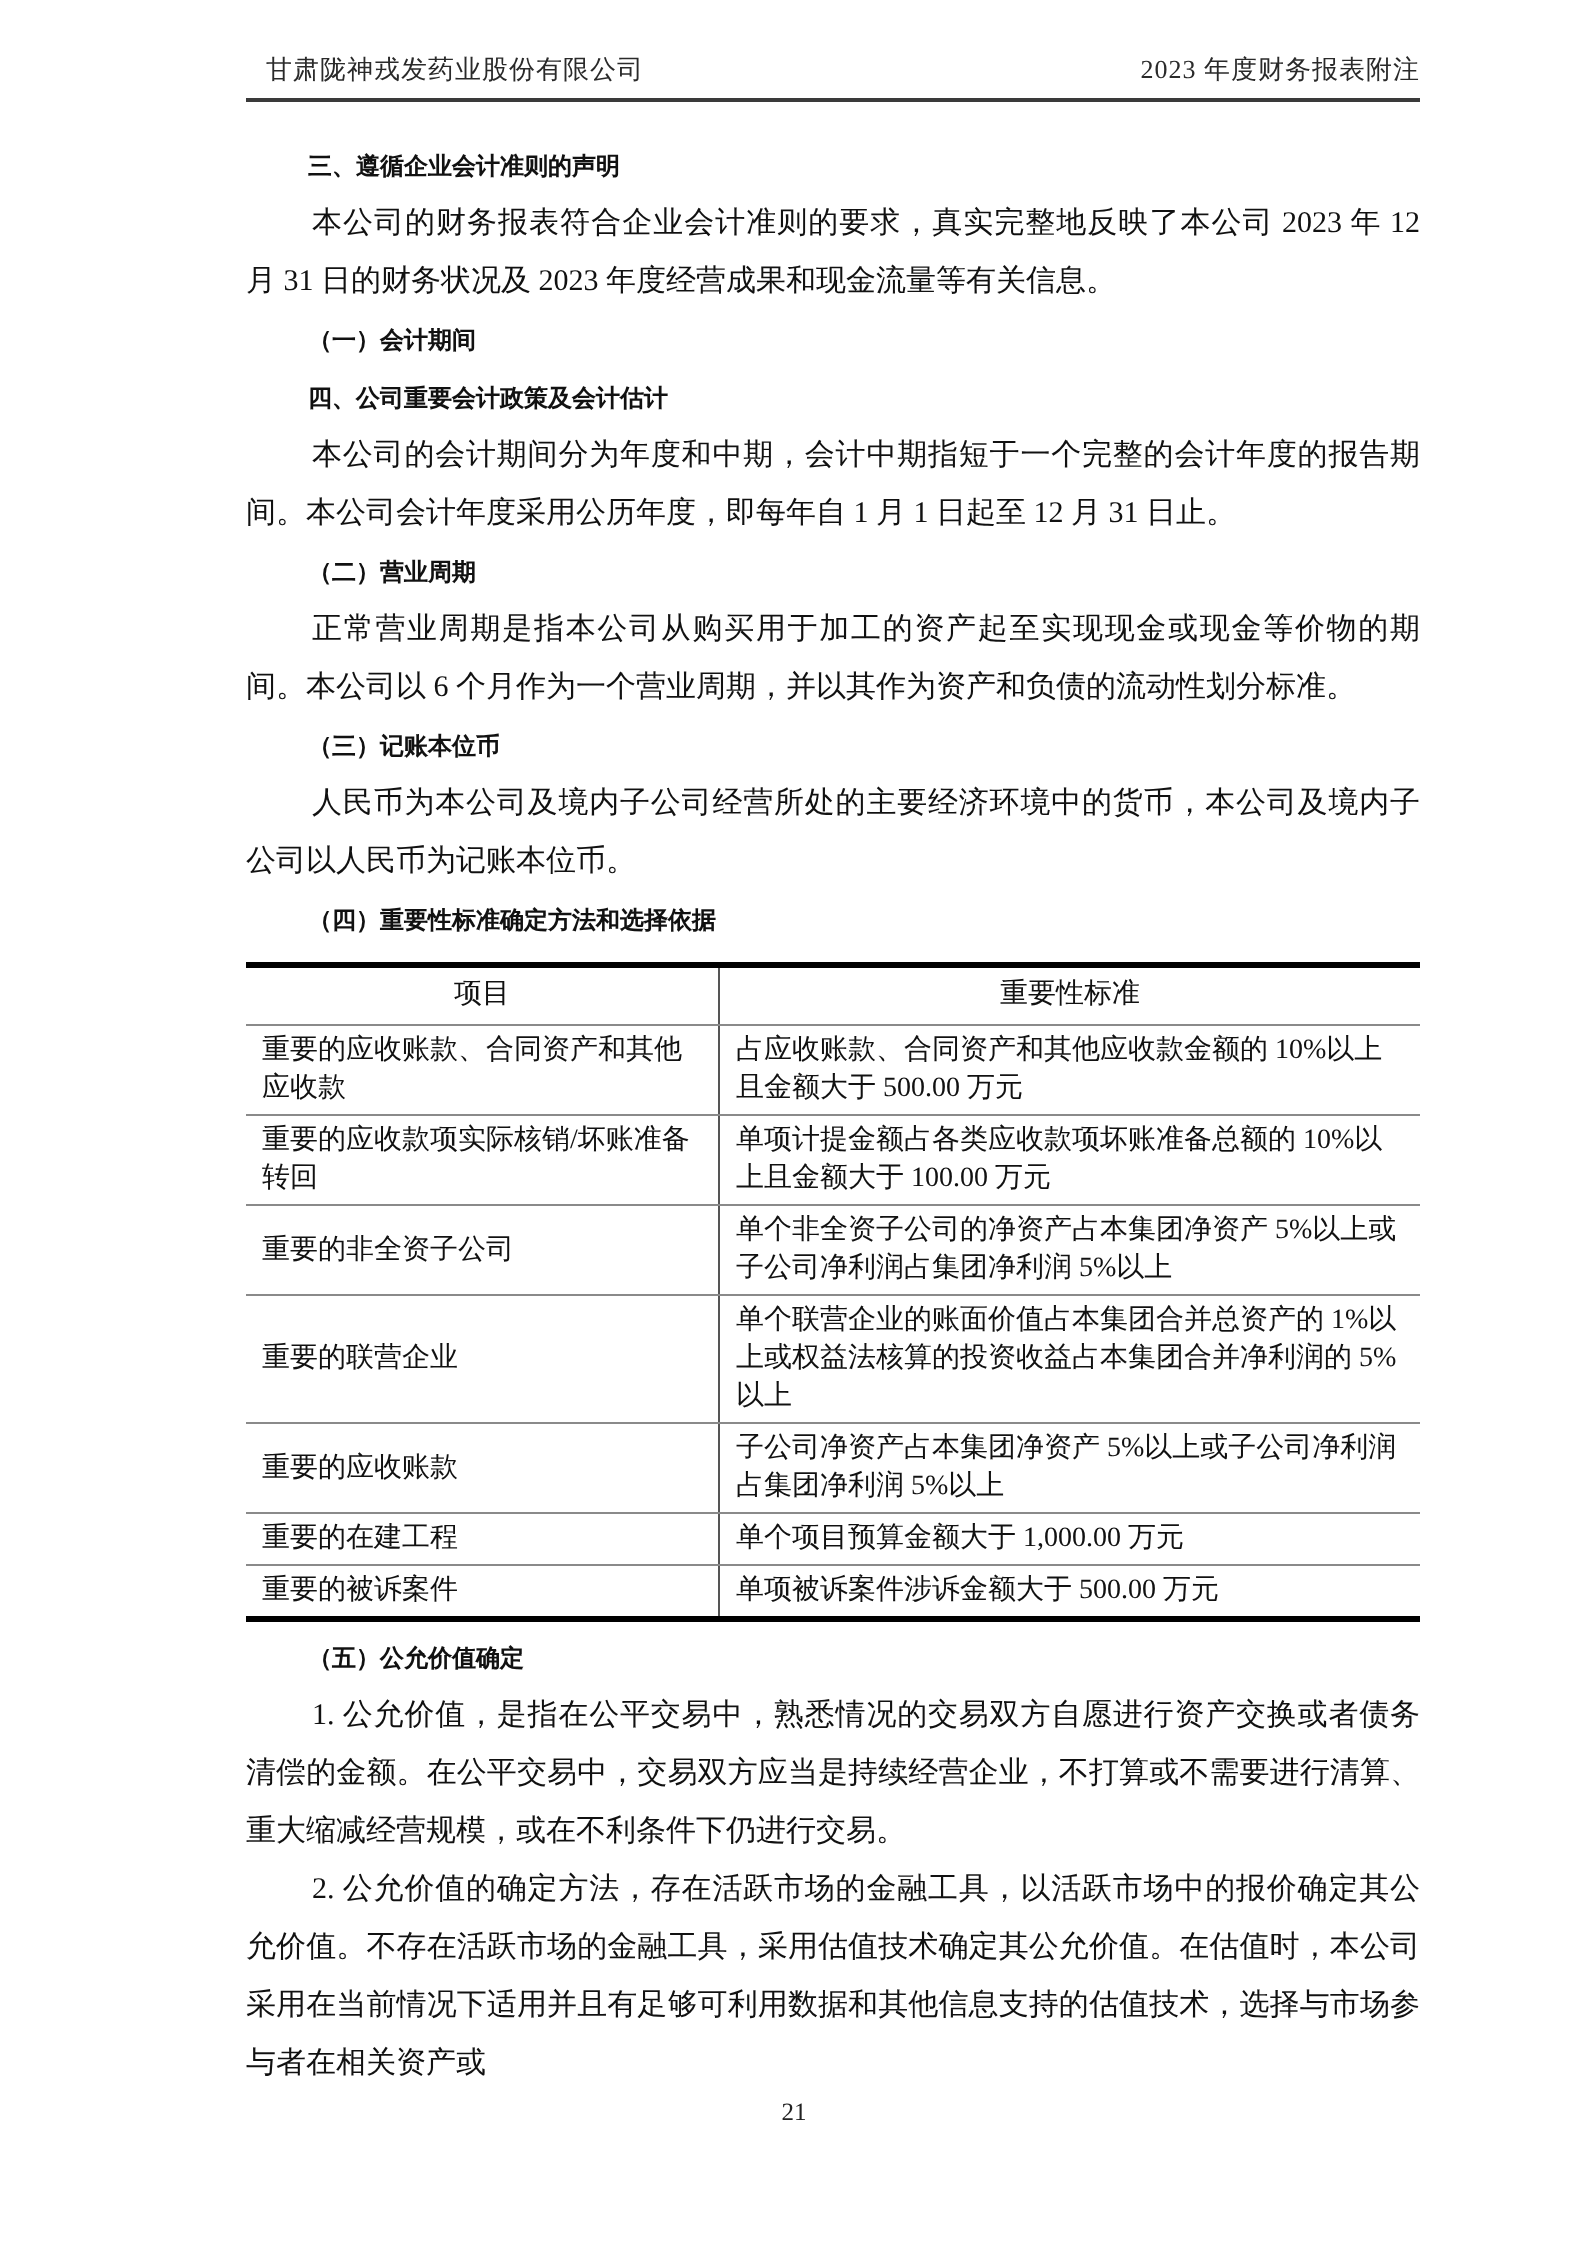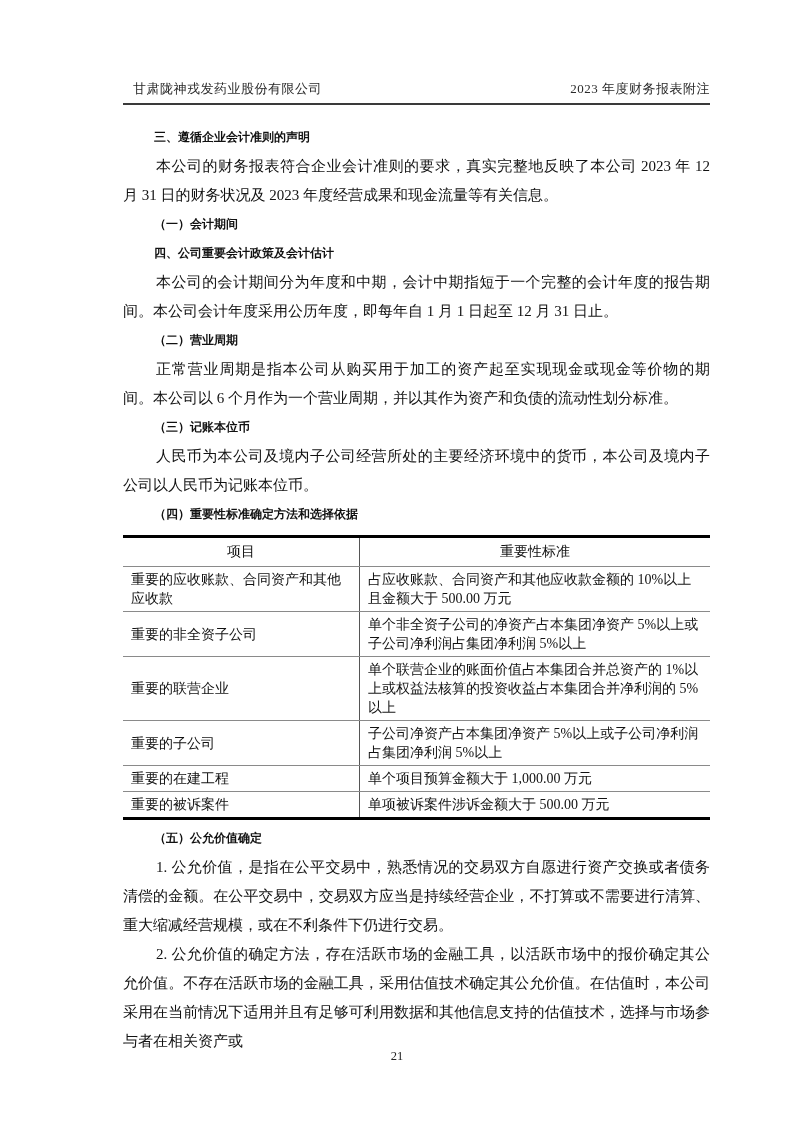--- a/index.html
+++ b/index.html
@@ -9,21 +9,21 @@
   }
   .page {
     position: relative;
     width: 794px;
     height: 1122px;
     background: #ffffff;
     color: #111111;
     font-family: "Liberation Serif", "DejaVu Serif", serif;
     overflow: hidden;
     box-sizing: border-box;
-    padding: 80px 84px 0 123px;
+    padding: 26px 84px 0 123px;
   }
   
   .doc-header {
     display: flex;
     justify-content: space-between;
     align-items: flex-end;
     font-size: 13px;
     color: #2a2a2a;
     padding: 0 0 5px 10px;
     border-bottom: 2px solid #3a3a3a;
@@ -119,29 +119,33 @@
           <th class="col-item">项目</th>
           <th class="col-crit">重要性标准</th>
         </tr>
       </thead>
       <tbody>
         <tr>
           <td class="col-item">重要的应收账款、合同资产和其他应收款</td>
           <td class="col-crit">占应收账款、合同资产和其他应收款金额的 10%以上且金额大于 500.00 万元</td>
         </tr>
         <tr>
+          <td class="col-item">重要的应收款项实际核销/坏账准备转回</td>
+          <td class="col-crit">单项计提金额占各类应收款项坏账准备总额的 10%以上且金额大于 100.00 万元</td>
+        </tr>
+        <tr>
           <td class="col-item">重要的非全资子公司</td>
           <td class="col-crit">单个非全资子公司的净资产占本集团净资产 5%以上或子公司净利润占集团净利润 5%以上</td>
         </tr>
         <tr>
           <td class="col-item">重要的联营企业</td>
           <td class="col-crit">单个联营企业的账面价值占本集团合并总资产的 1%以上或权益法核算的投资收益占本集团合并净利润的 5%以上</td>
         </tr>
         <tr>
-          <td class="col-item">重要的子公司</td>
+          <td class="col-item">重要的应收账款</td>
           <td class="col-crit">子公司净资产占本集团净资产 5%以上或子公司净利润占集团净利润 5%以上</td>
         </tr>
         <tr>
           <td class="col-item">重要的在建工程</td>
           <td class="col-crit">单个项目预算金额大于 1,000.00 万元</td>
         </tr>
         <tr>
           <td class="col-item">重要的被诉案件</td>
           <td class="col-crit">单项被诉案件涉诉金额大于 500.00 万元</td>
         </tr>

